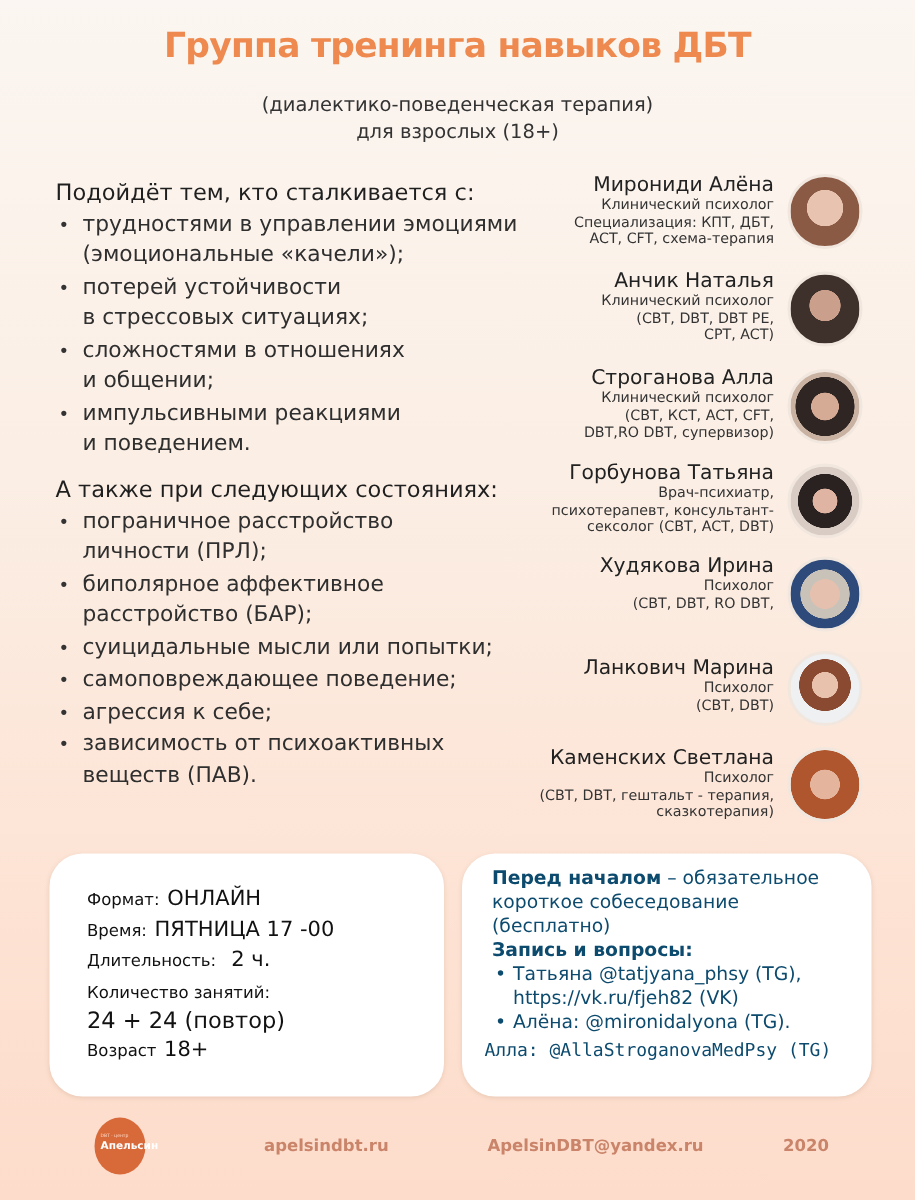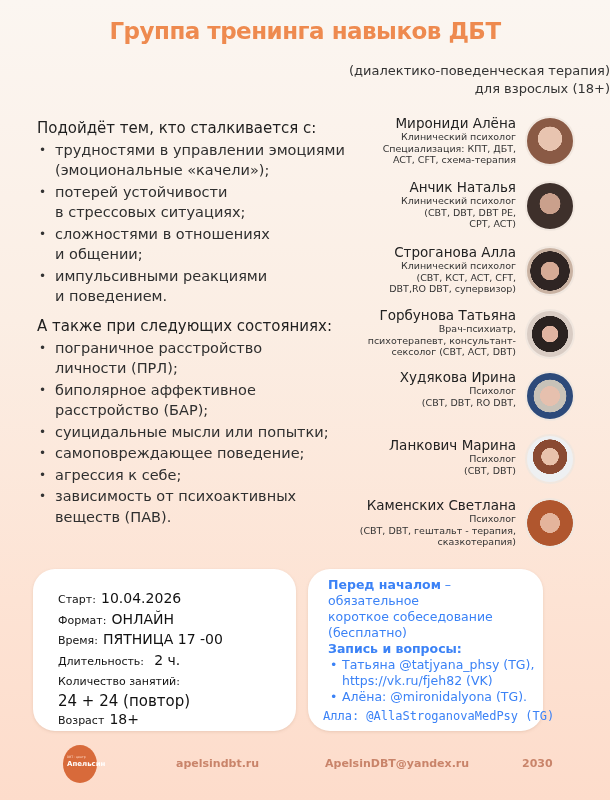--- a/index.html
+++ b/index.html
@@ -10,21 +10,21 @@
     color: #2a2a2a;
     background: linear-gradient(180deg, #fbf6f1 0%, #fbeee4 40%, #fde3d4 75%, #fddccb 100%);
   }
   .title {
     position: absolute; left: 0; top: 18px; width: 610px;
     text-align: center; color: #ee8a4f; font-weight: bold;
     font-size: 23px; letter-spacing: -0.5px;
     font-family: "DejaVu Sans", sans-serif;
   }
   .subtitle {
-    position: absolute; left: 0; width: 610px; text-align: right;
+    position: absolute; left: 0; width: 610px; text-align: center;
     font-size: 13px; color: #333;
   }
   .left-col {
     position: absolute; left: 37px; width: 320px;
     font-size: 14.5px; line-height: 20.5px; color: #2f2f2f;
   }
   .left-col h3 { font-weight: normal; font-size: 15px; color: #1f1f1f; margin-bottom: 0; }
   .left-col ul { list-style: none; }
   .left-col li { position: relative; padding-left: 18px; margin-top: 1px; }
   .left-col li::before {
@@ -41,21 +41,21 @@
     border: 2px solid #f1e7df; overflow: hidden;
   }
   .card {
     position: absolute; background: #fff; border-radius: 22px;
     box-shadow: 0 1px 3px rgba(180,140,110,0.25);
   }
   .card-left { left: 33px; top: 569px; width: 263px; height: 162px; padding: 20px 0 0 25px; }
   .card-left .row { font-family: "DejaVu Sans", sans-serif; color: #111; line-height: 18.5px; white-space: nowrap; }
   .card-left .lbl { font-size: 11px; }
   .card-left .val { font-size: 14px; font-weight: normal; }
-  .card-right { left: 308px; top: 569px; width: 235px; height: 162px; padding: 8px 0 0 20px; font-size: 12.5px; line-height: 16px; color: #3b82f6; }
+  .card-right { left: 308px; top: 569px; width: 273px; height: 162px; padding: 8px 0 0 20px; font-size: 12.5px; line-height: 16px; color: #0c4a6e; }
   .card-right .strong { font-weight: bold; }
   .card-right ul { list-style: none; }
   .card-right li { position: relative; padding-left: 14px; }
   .card-right li::before { content: "\2022"; position: absolute; left: 2px; top: 0; }
   .card-right .alla { margin-left: -5px; font-family: "DejaVu Sans Mono", monospace; font-size: 12px; margin-top: 3px; white-space: nowrap; }
   .footer { position: absolute; top: 745px; left: 0; width: 594px; height: 40px; }
   .logo {
     position: absolute; left: 63px; top: 0; width: 34px; height: 38px; border-radius: 50%;
     background: #d86a3a; color: #fff;
   }
@@ -150,21 +150,20 @@
       <div class="name">Каменских Светлана</div>
       <div class="role">Психолог</div>
       <div class="role">(CBT, DBT, гештальт - терапия,</div>
       <div class="role">сказкотерапия)</div>
     </div>
     <div class="avatar" style="top:1px; background: radial-gradient(circle at 50% 50%, #e4b49c 0 30%, #b0562e 31% 70%, #d8c8b8 71% 100%);"></div>
   </div>
 </div>
 
 <div class="card card-left">
-  <div class="row"><span class="lbl">Старт:</span> <span class="val">10.04.2026</span></div>
   <div class="row"><span class="lbl">Формат:</span> <span class="val">ОНЛАЙН</span></div>
   <div class="row"><span class="lbl">Время:</span> <span class="val">ПЯТНИЦА 17 -00</span></div>
   <div class="row"><span class="lbl">Длительность:</span>&nbsp; <span class="val">2 ч.</span></div>
   <div class="row"><span class="lbl">Количество занятий:</span></div>
   <div class="row"><span class="val" style="font-size:15px;">24 + 24 (повтор)</span></div>
   <div class="row"><span class="lbl">Возраст</span> <span class="val">18+</span></div>
 </div>
 
 <div class="card card-right">
   <div><span class="strong">Перед началом</span><span> – обязательное</span></div>
@@ -178,14 +177,14 @@
   <div class="alla">Алла: @AllaStroganovaMedPsy (TG)</div>
 </div>
 
 <div class="footer">
   <div class="logo">
     <span class="small">DBT · центр</span>
     <span class="brand">Апельсин</span>
   </div>
   <span class="link" style="left:176px;">apelsindbt.ru</span>
   <span class="link" style="left:325px;">ApelsinDBT@yandex.ru</span>
-  <span class="link" style="left:522px;">2030</span>
+  <span class="link" style="left:522px;">2020</span>
 </div>
 
 </body></html>

